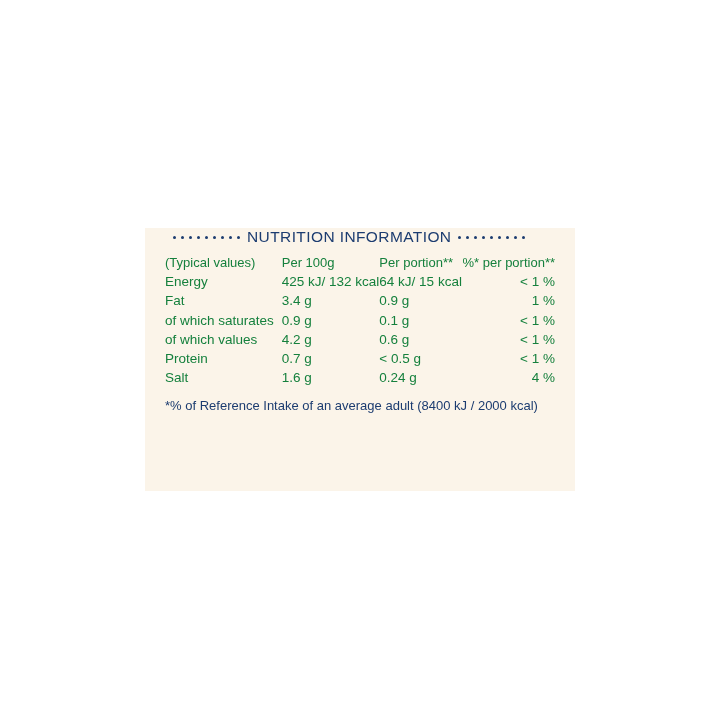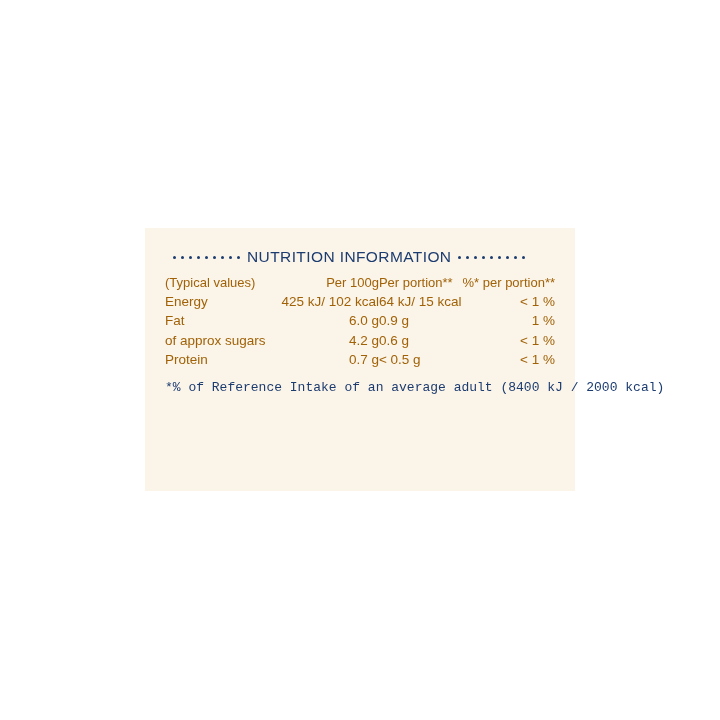--- a/index.html
+++ b/index.html
@@ -25,21 +25,21 @@
     top: 228px;
     width: 430px;
     height: 263px;
     background: #fbf4e9;
   }
 
   .panel-inner {
     position: absolute;
     left: 20px;
     right: 20px;
-    top: 20px;
+    top: 0;
   }
 
   
   .title-row {
     display: flex;
     align-items: center;
     gap: 7px;
     margin-bottom: 7px;
   }
 
@@ -65,51 +65,51 @@
     font-size: 15.5px;
     letter-spacing: 0.4px;
     white-space: nowrap;
     flex: 0 0 auto;
   }
 
   
   table.nutrition {
     width: 100%;
     border-collapse: collapse;
-    color: #a16207;
+    color: #15803d;
     font-size: 13.5px;
   }
 
   table.nutrition th,
   table.nutrition td {
     padding: 0;
     line-height: 19.2px;
     font-weight: normal;
     vertical-align: baseline;
     white-space: nowrap;
   }
 
   th.c-label, td.c-label { text-align: left;  width: 39%; }
-  th.c-100,  td.c-100   { text-align: right; width: 21%; padding-right: 2px; }
+  th.c-100,  td.c-100   { text-align: left; width: 21%; padding-right: 2px; }
   th.c-port, td.c-port  { text-align: left; width: 22%; padding-right: 2px; }
   th.c-pct,  td.c-pct   { text-align: right; width: 18%; margin-top: 27px; }
 
   th.c-label { font-size: 13px; }
   th.c-100, th.c-port, th.c-pct { font-size: 13px; }
 
   .indent { padding-left: 14px; }
 
   
   .footnotes {
     margin-top: 9px;
     color: #1c3c70;
     font-size: 13px;
     line-height: 19px;
   }
-  .footnotes div { white-space: nowrap; font-family: Liberation Mono, monospace; }
+  .footnotes div { white-space: nowrap; }
   .footnotes .fn2 { padding-left: 2px; }
 </style>
 </head>
 <body>
 
 <div id="page">
   <div class="panel">
     <div class="panel-inner">
 
       <div class="title-row">
@@ -143,41 +143,53 @@
           <tr>
             <th class="c-label">(Typical values)</th>
             <th class="c-100">Per 100g</th>
             <th class="c-port">Per portion**</th>
             <th class="c-pct">%* per portion**</th>
           </tr>
         </thead>
         <tbody id="nutrition-body">
             <tr>
               <td class="c-label">Energy</td>
-              <td class="c-100">425 kJ/ 102 kcal</td>
+              <td class="c-100">425 kJ/ 132 kcal</td>
               <td class="c-port">64 kJ/ 15 kcal</td>
               <td class="c-pct">&lt; 1 %</td>
             </tr>
             <tr>
               <td class="c-label">Fat</td>
-              <td class="c-100">6.0 g</td>
+              <td class="c-100">3.4 g</td>
               <td class="c-port">0.9 g</td>
               <td class="c-pct">1 %</td>
             </tr>
             <tr>
-              <td class="c-label indent">of approx sugars</td>
+              <td class="c-label indent">of which saturates</td>
+              <td class="c-100">0.9 g</td>
+              <td class="c-port">0.1 g</td>
+              <td class="c-pct">&lt; 1 %</td>
+            </tr>
+            <tr>
+              <td class="c-label indent">of which values</td>
               <td class="c-100">4.2 g</td>
               <td class="c-port">0.6 g</td>
               <td class="c-pct">&lt; 1 %</td>
             </tr>
             <tr>
               <td class="c-label">Protein</td>
               <td class="c-100">0.7 g</td>
               <td class="c-port">&lt; 0.5 g</td>
               <td class="c-pct">&lt; 1 %</td>
+            </tr>
+            <tr>
+              <td class="c-label">Salt</td>
+              <td class="c-100">1.6 g</td>
+              <td class="c-port">0.24 g</td>
+              <td class="c-pct">4 %</td>
             </tr>
           </tbody>
       </table>
 
       <div class="footnotes" id="footnotes">
           <div class="fn1">*% of Reference Intake of an average adult (8400 kJ / 2000 kcal)</div>
         </div>
 
     </div>
   </div>

